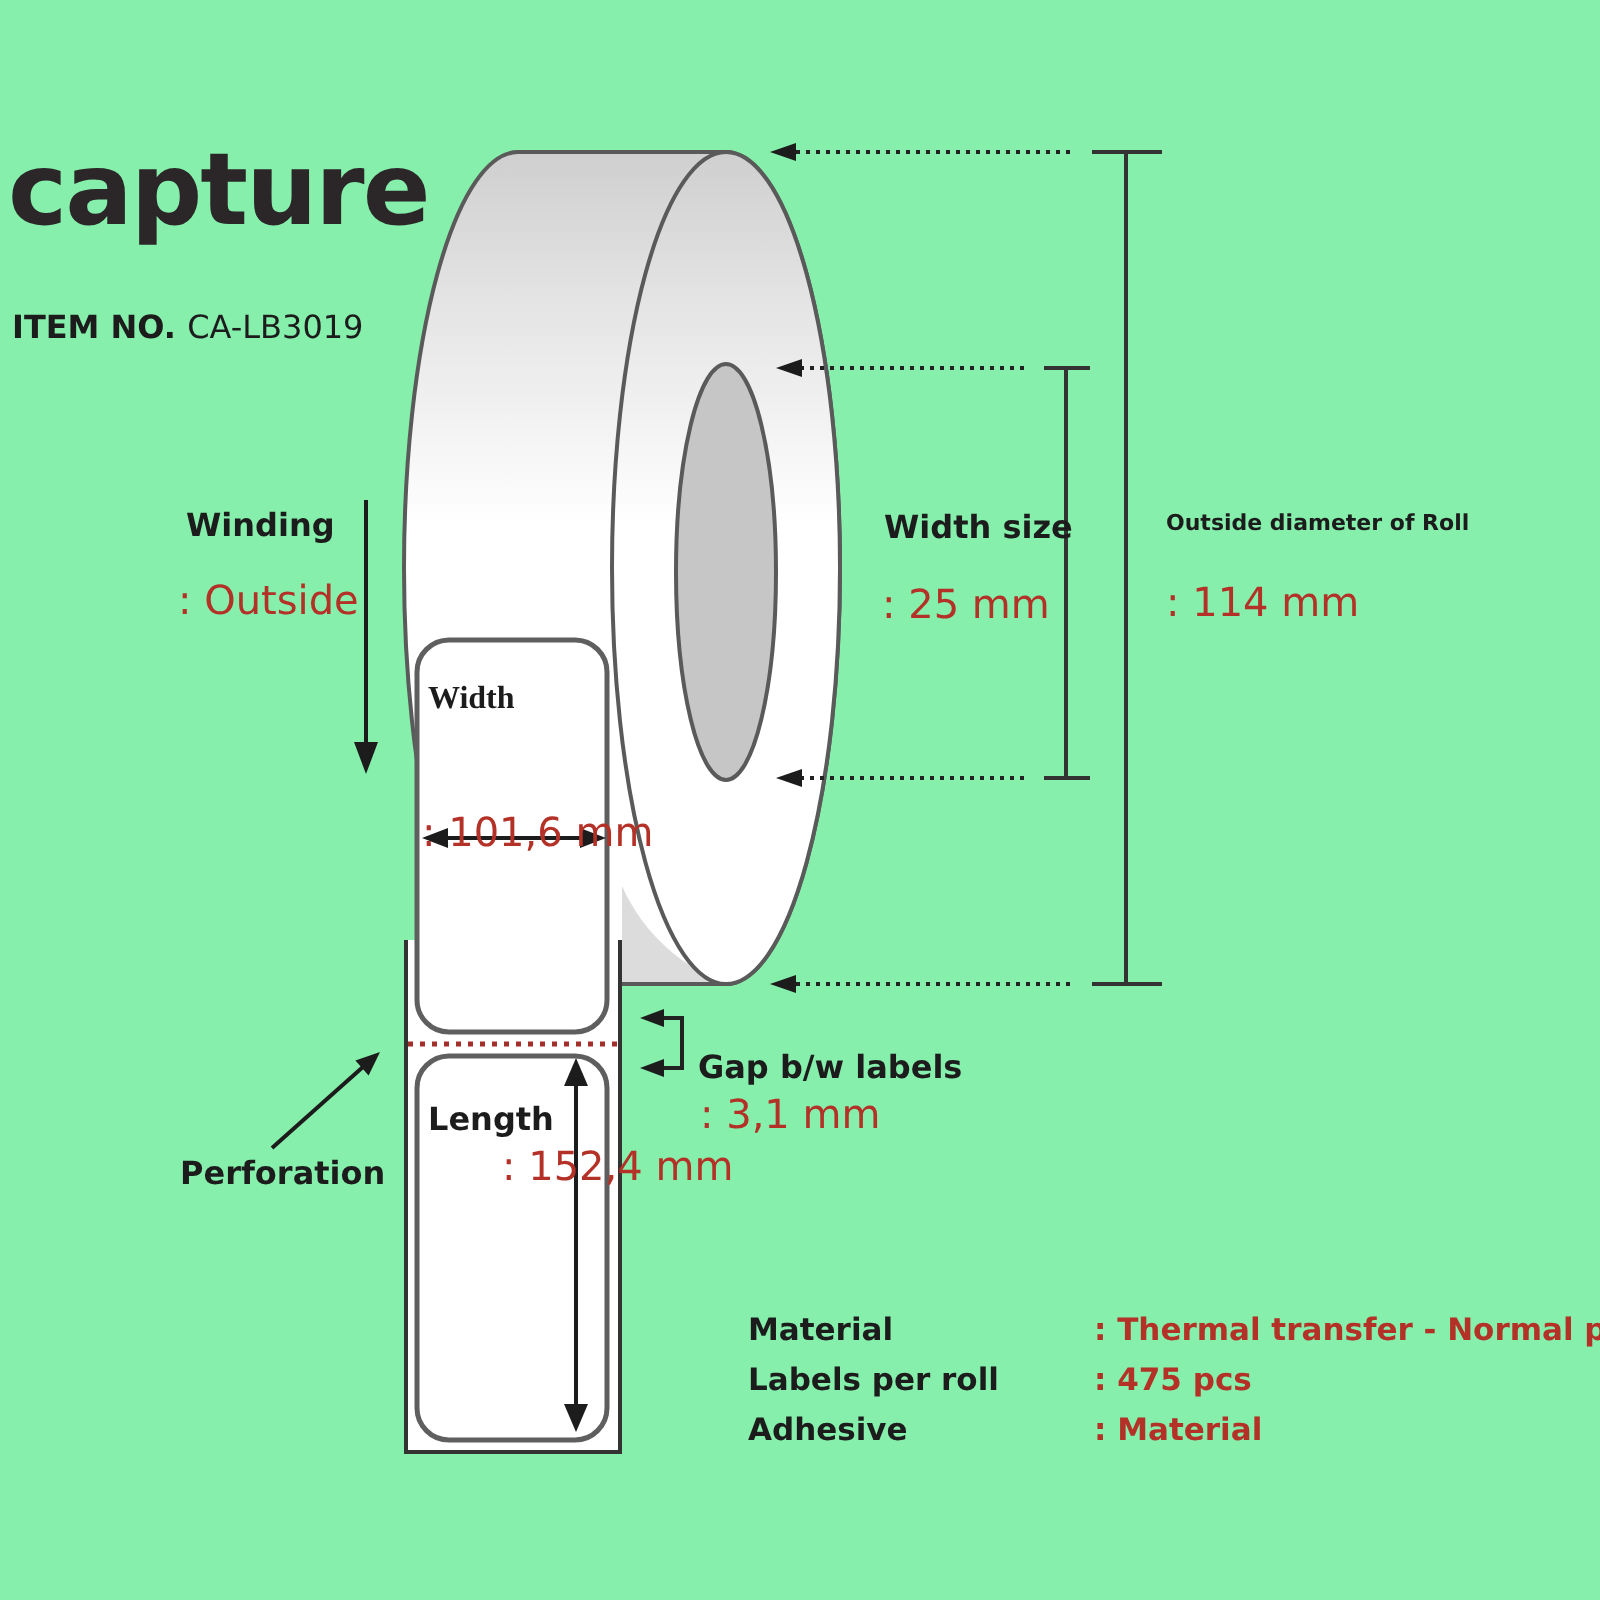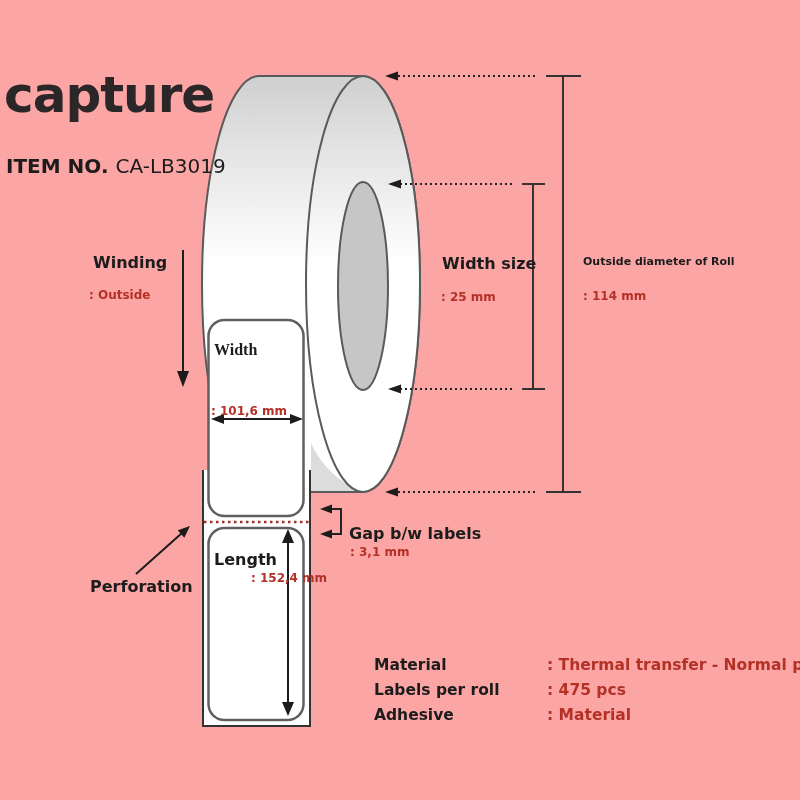--- a/index.html
+++ b/index.html
@@ -1,25 +1,25 @@
 <!DOCTYPE html>
 <html><head>
 <meta charset="utf-8">
 <style>
   html,body{margin:0;padding:0;background:#fff;}
   #stage{
-    position:relative;width:800px;height:800px;background:#fca5a5;
+    position:relative;width:800px;height:800px;background:#86efac;
     font-family:"DejaVu Sans","Liberation Sans",sans-serif;overflow:hidden;
   }
   #diagram-svg{position:absolute;left:0;top:0;width:800px;height:800px;}
   .txt{position:absolute;white-space:nowrap;line-height:1.1;}
   .lbl{font-weight:bold;font-size:16px;color:#1c1c1c;}
-  .val{font-weight:bold;font-size:12px;color:#b33127;}
+  .val{font-weight:normal;font-size:20px;color:#b33127;}
   .logo{font-weight:bold;font-size:50px;color:#2b2728;letter-spacing:-1px;}
-  .itemline{font-size:20px;color:#1c1c1c;}
+  .itemline{font-size:16px;color:#1c1c1c;}
   .itemline .item-label{font-weight:bold;}
   .od-lbl{font-size:11px;}
   .spec-row{position:absolute;font-size:15.5px;font-weight:bold;white-space:nowrap;}
   .spec-label{color:#1c1c1c;}
   .spec-value{color:#b33127;}
 </style>
 </head>
 <body>
 
 <div id="stage">

